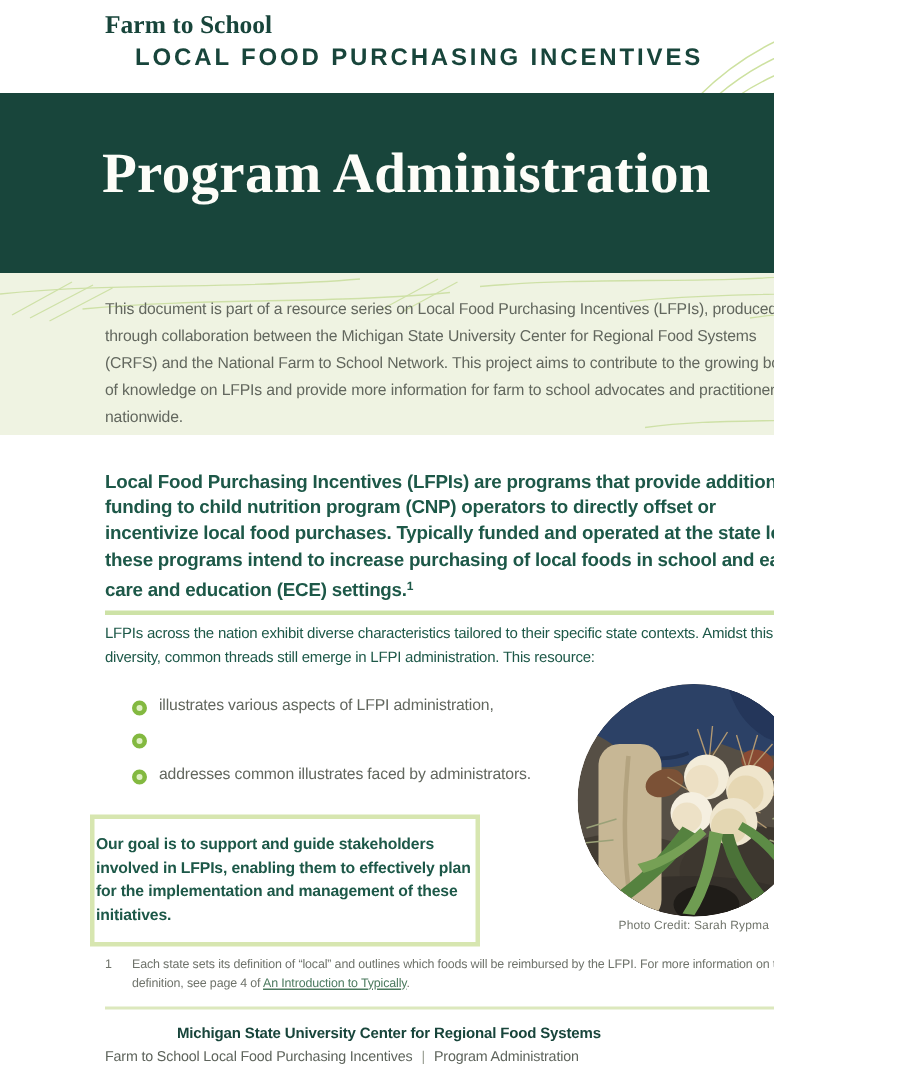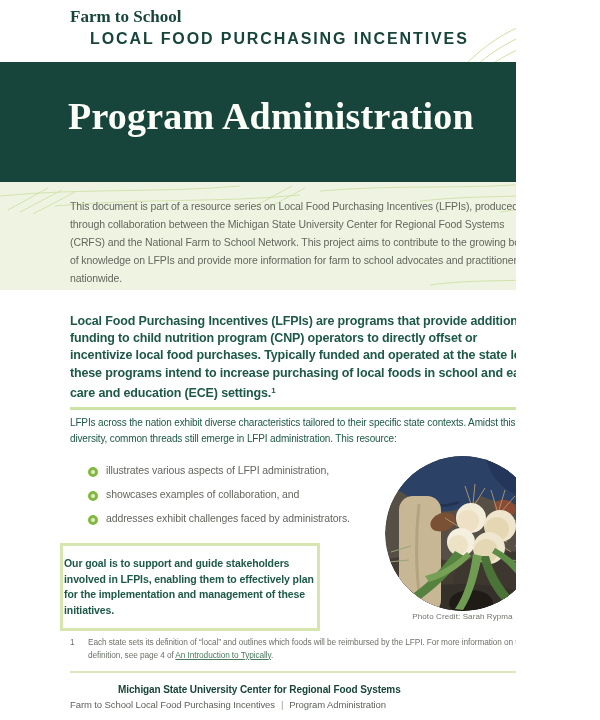--- a/index.html
+++ b/index.html
@@ -108,25 +108,24 @@
 
   <p class="resource-intro">LFPIs across the nation exhibit diverse characteristics tailored to their specific state contexts. Amidst this diversity, common threads still emerge in LFPI administration. This resource:</p>
 
   <ul class="bullets">
     <li>
       <span class="ring"></span>
       <span>illustrates various aspects of LFPI administration,</span>
     </li>
     <li>
       <span class="ring"></span>
-      <span>showcases examples of collaboration, and</span>
     </li>
     <li>
       <span class="ring"></span>
-      <span>addresses exhibit challenges faced by administrators.</span>
+      <span>addresses common illustrates faced by administrators.</span>
     </li>
   </ul>
 
   <div class="callout">
     <p>Our goal is to support and guide stakeholders involved in LFPIs, enabling them to effectively plan for the implementation and management of these initiatives.</p>
   </div>
 
   <div class="photo">
     <svg width="155" height="155" viewBox="0 0 155 155">
       <defs>

